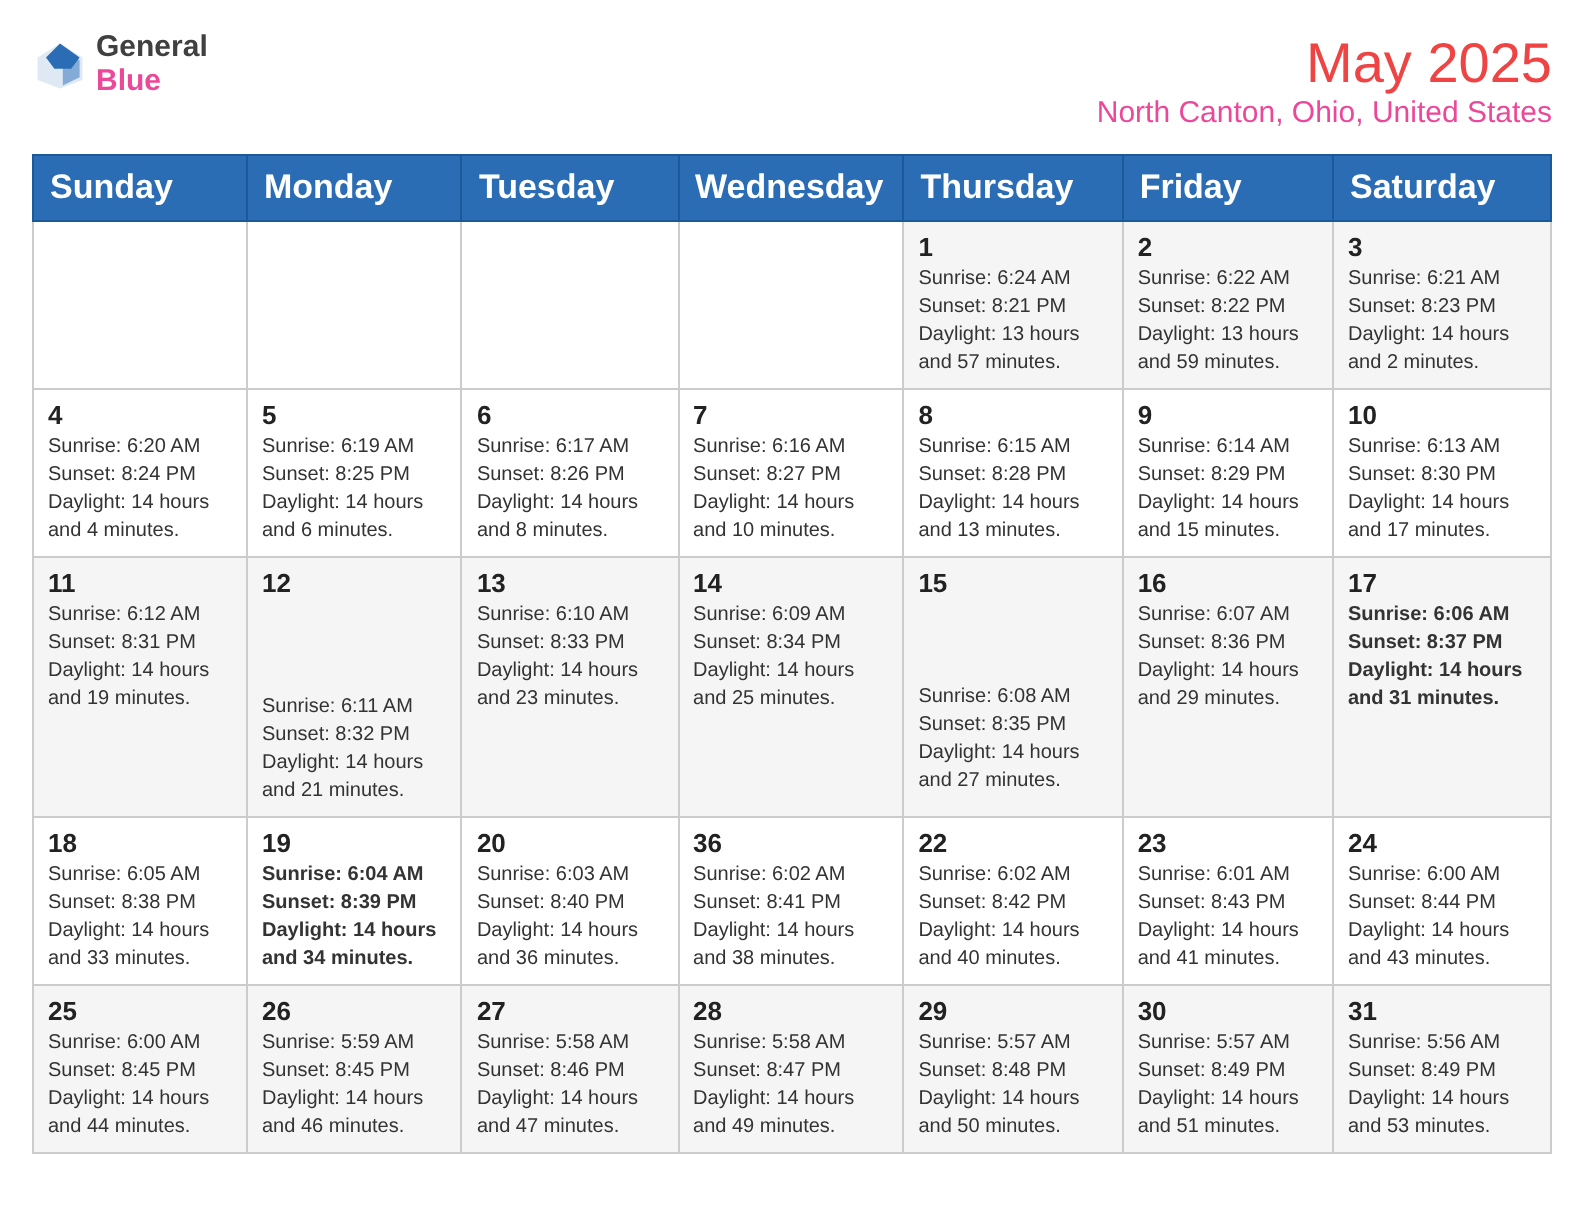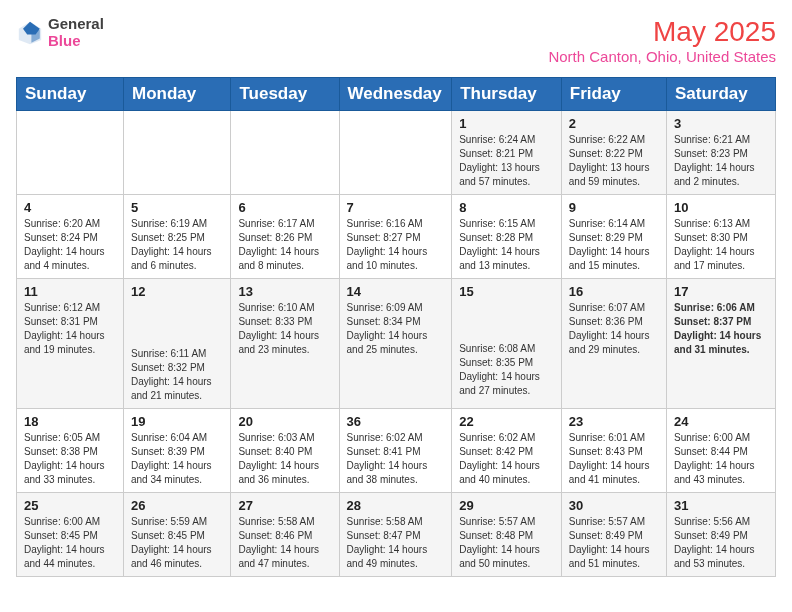--- a/index.html
+++ b/index.html
@@ -244,21 +244,21 @@
       </tr>
       <tr>
         <td>
           <span class="day-num">18</span>
           <div class="day-info" style="white-space: pre-line;">Sunrise: 6:05 AM
 Sunset: 8:38 PM
 Daylight: 14 hours and 33 minutes.</div>
         </td>
         <td>
           <span class="day-num">19</span>
-          <div class="day-info" style="white-space: pre-line;">Sunrise: 6:04 AM
+          <div class="day-info" style="white-space: pre-line; font-weight: bold;">Sunrise: 6:04 AM
 Sunset: 8:39 PM
 Daylight: 14 hours and 34 minutes.</div>
         </td>
         <td>
           <span class="day-num">20</span>
           <div class="day-info" style="white-space: pre-line;">Sunrise: 6:03 AM
 Sunset: 8:40 PM
 Daylight: 14 hours and 36 minutes.</div>
         </td>
         <td>

